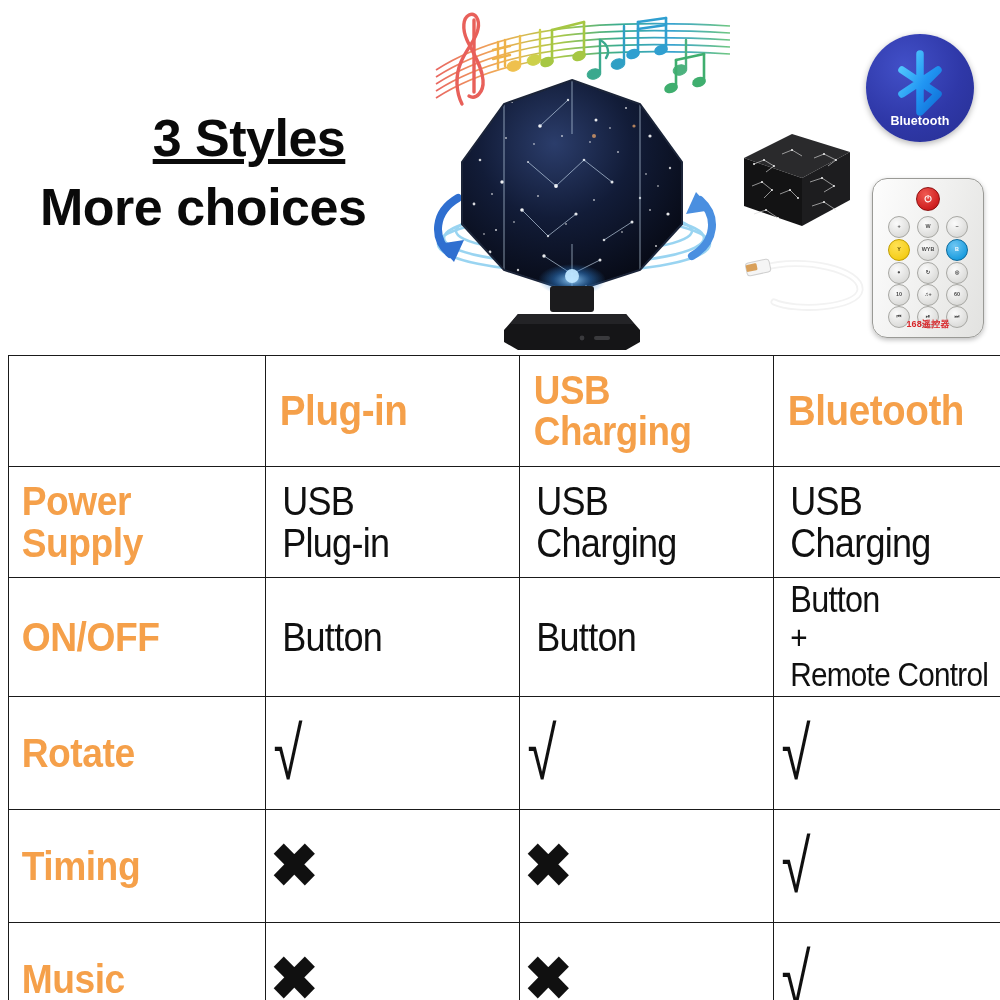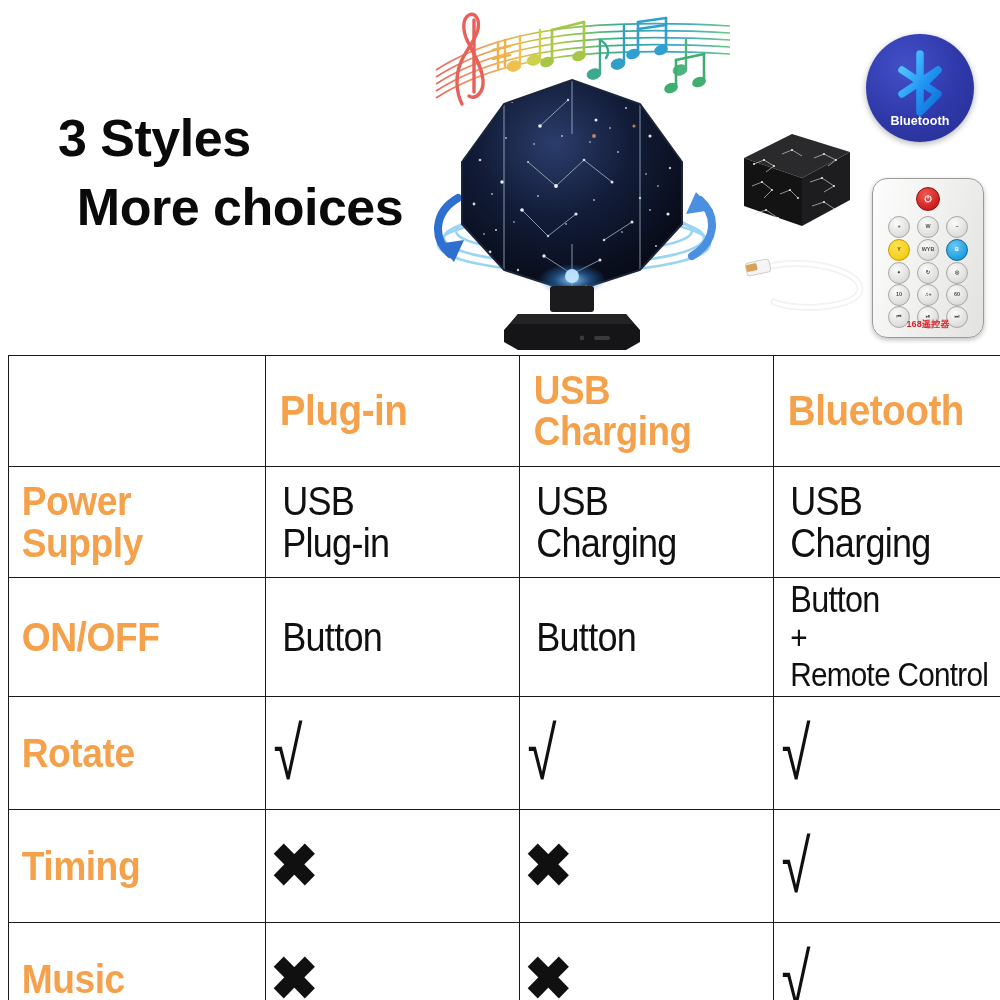--- a/index.html
+++ b/index.html
@@ -29,22 +29,22 @@
     position: absolute;
     left: 40px;
     top: 104px;
     width: 400px;
     color: #0a0a0a;
     font-weight: bold;
     font-size: 52px;
     line-height: 1.32;
     letter-spacing: -0.5px;
   }
-  #headline .l1 { display: block; padding-left: 18px; }
-  #headline .l2 { display: block; text-align: center; }
+  #headline .l1 { display: block; text-align: center; padding-left: 18px; text-decoration: underline; }
+  #headline .l2 { display: block; text-align: left; }
 
   
   #music-notes {
     position: absolute;
     left: 428px;
     top: -4px;
     width: 310px;
     height: 116px;
   }
 

